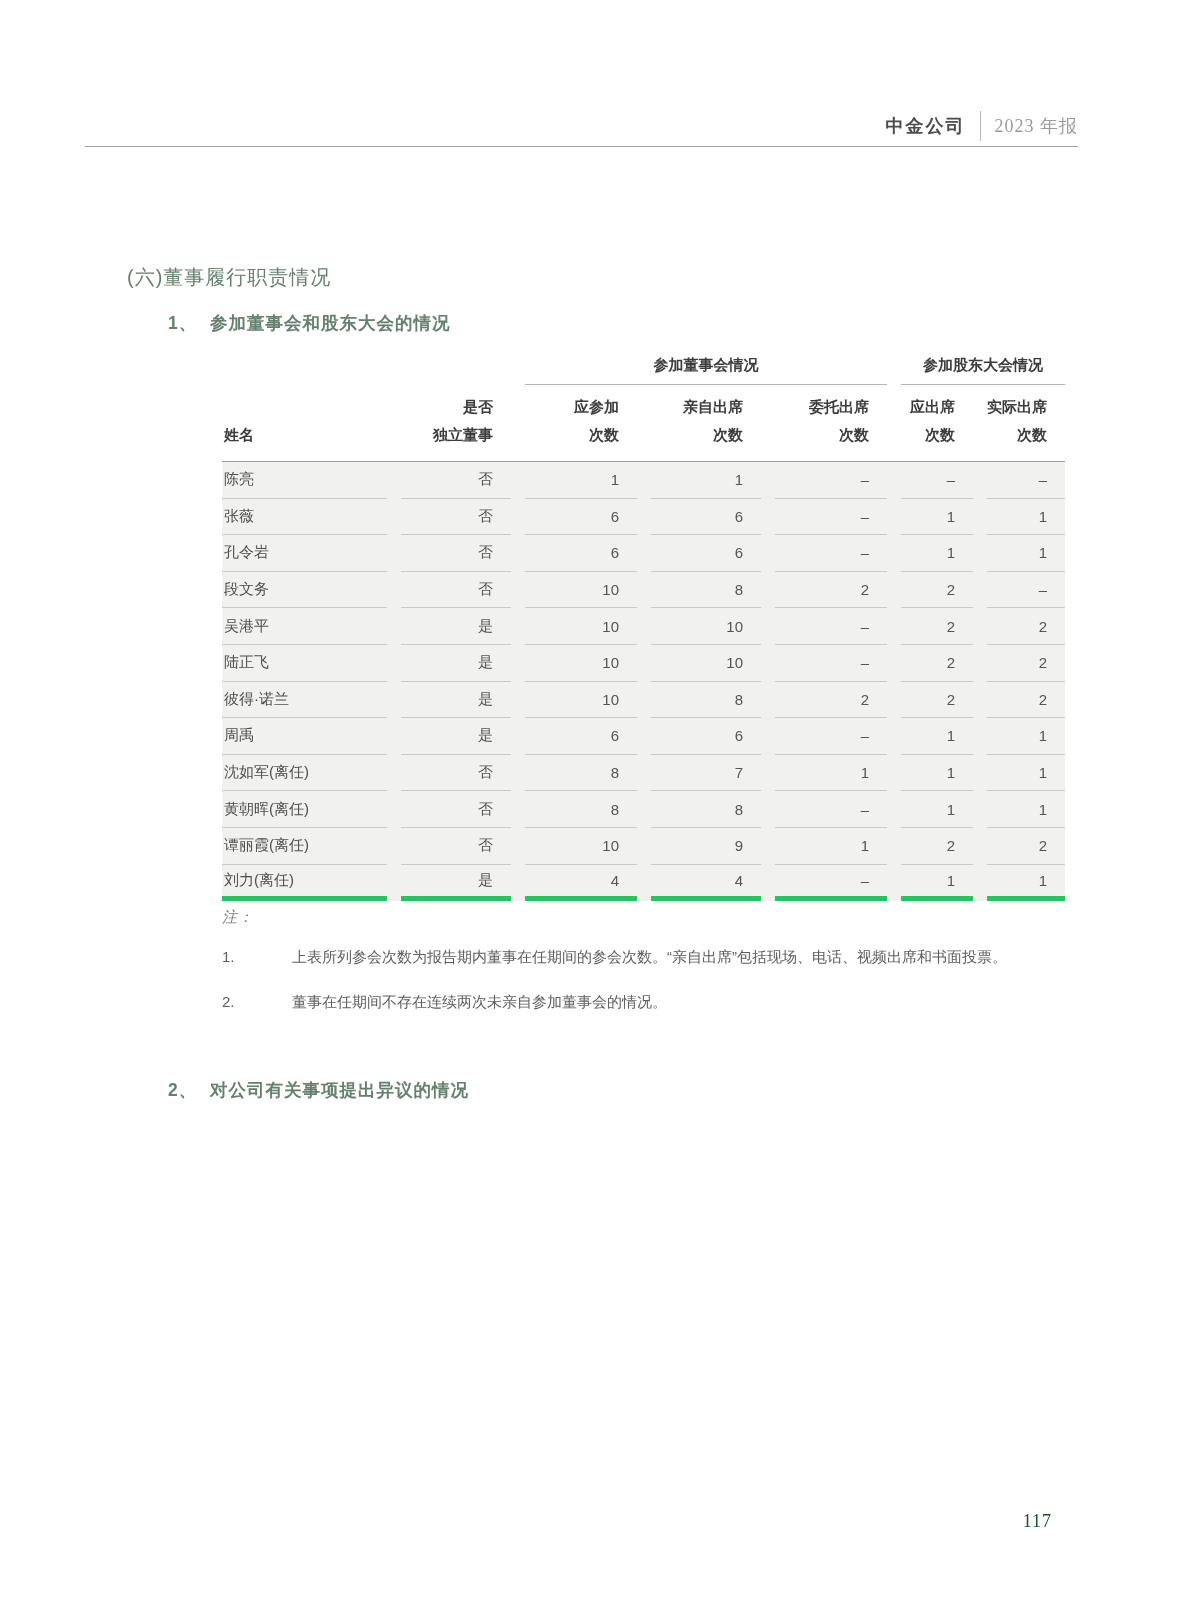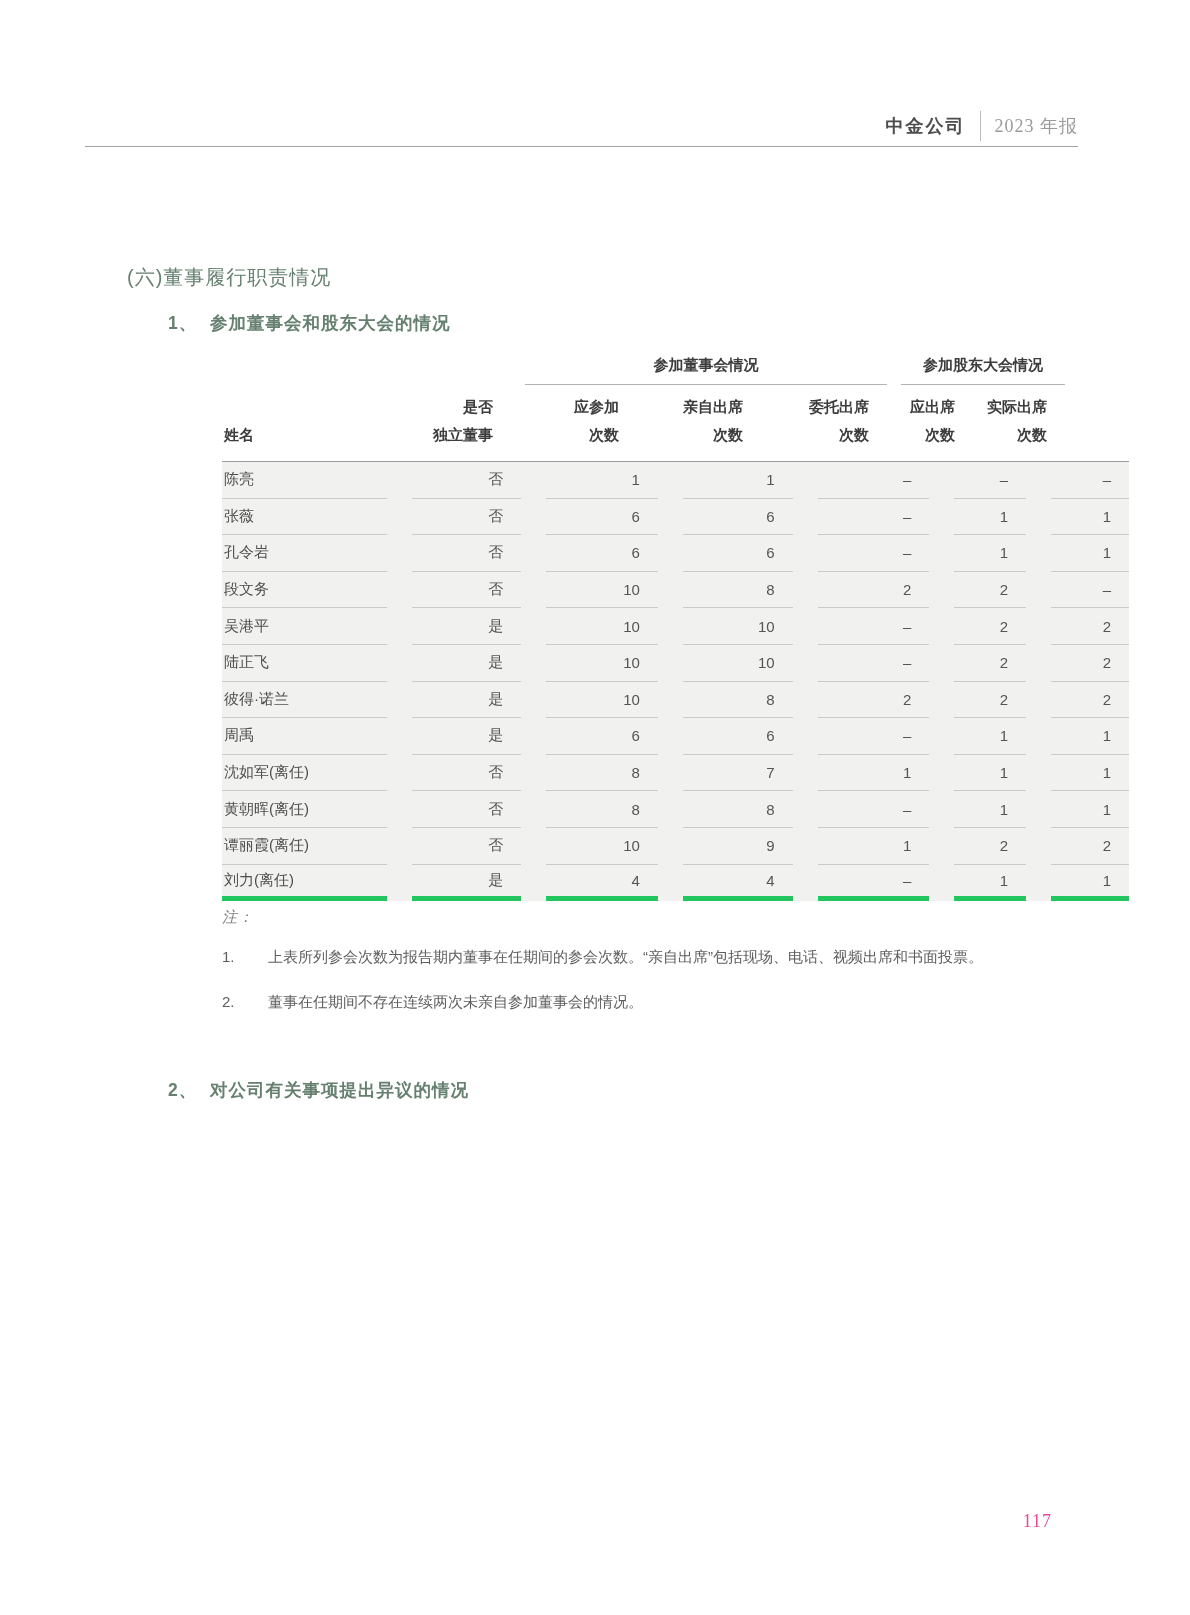--- a/index.html
+++ b/index.html
@@ -32,21 +32,21 @@
     font-size:20px; font-weight:normal; color:#66806f; letter-spacing:1px;
   }
   .h2 {
     position:absolute; display:flex; align-items:baseline;
     font-size:17.5px; font-weight:bold; color:#66806f; letter-spacing:1px;
   }
   .h2 .num { width:42px; }
   .h2-1 { left:168px; top:311px; }
   .h2-2 { left:168px; top:1078px; }
   
-  .atable { position:absolute; left:222px; top:350px; width:907px; font-size:15px; }
+  .atable { position:absolute; left:222px; top:350px; width:843px; font-size:15px; }
   .flexrow { display:flex; gap:14px; }
   .c0{width:165px;} .c1{width:110px;} .c2{width:112px;} .c3{width:110px;}
   .c4{width:112px;} .c5{width:72px;}  .c6{width:78px;}
   .group-row { margin-bottom:0; }
   .group-span { display:flex; gap:14px; }
   .gspacer1 { width:165px; } .gspacer2 { width:110px; }
   .g1 { width:362px; } .g2 { width:164px; }
   .group-cell {
     text-align:center; font-weight:bold; color:#3c3c3c;
     padding:6px 0 9px 0; border-bottom:1px solid #b3b3b1;
@@ -54,43 +54,43 @@
   .head-row {
     align-items:flex-end;
     padding:8px 0 12px 0;
     border-bottom:1px solid #9b9b99;
     font-weight:bold; color:#3c3c3c;
     white-space:pre-line; line-height:28px;
   }
   .hcell { text-align:right; padding-right:18px; }
   .hcell.c0 { text-align:left; padding-right:0; padding-left:2px; }
   .tbody { background:#f1f1ef; }
-  .trow { display:flex; gap:25px; height:36.6px; background:#f1f1ef; }
+  .trow { display:flex; gap:14px; height:36.6px; background:#f1f1ef; }
   .tcell {
     display:flex; align-items:center; justify-content:flex-end;
     padding-right:18px; border-bottom:1px solid #cbcbc9; color:#555553;
   }
   .tcell.c0 { justify-content:flex-start; padding-right:0; padding-left:2px; color:#4f4f4d; }
   .trow:last-child .tcell { border-bottom:5px solid #22c55e; }
   
   .notes { position:absolute; left:222px; top:908px; width:845px; color:#5d5d5d; font-size:15px; }
   .notes .note-label { font-style:italic; color:#7d7d7b; margin-bottom:14px; letter-spacing:1px; }
   .note-item { display:flex; margin-bottom:14px; line-height:31px; }
   .note-item .nnum { width:46px; flex:none; }
-  .note-item .ntext { flex:1; text-align:justify; }
+  .note-item .ntext { flex:1; text-align:justify;margin-left:24px; }
   
   .body-para {
     position:absolute; left:210px; top:1120px; width:856px;
     font-size:16.5px; line-height:34px; color:#4d4d4d; text-align:justify;
   }
   
   .page-num {
     position:absolute; top:1511px; right:138px;
     font-family:"Liberation Serif","DejaVu Serif",serif;
-    font-size:18px; color:#ec4899; letter-spacing:1px;
+    font-size:18px; color:#14532d; letter-spacing:1px;
   }
 </style>
 </head>
 <body>
 
 <div class="page">
 
   <div class="doc-header">
     <span class="brand">中金公司</span>
     <span class="vdiv"></span>

